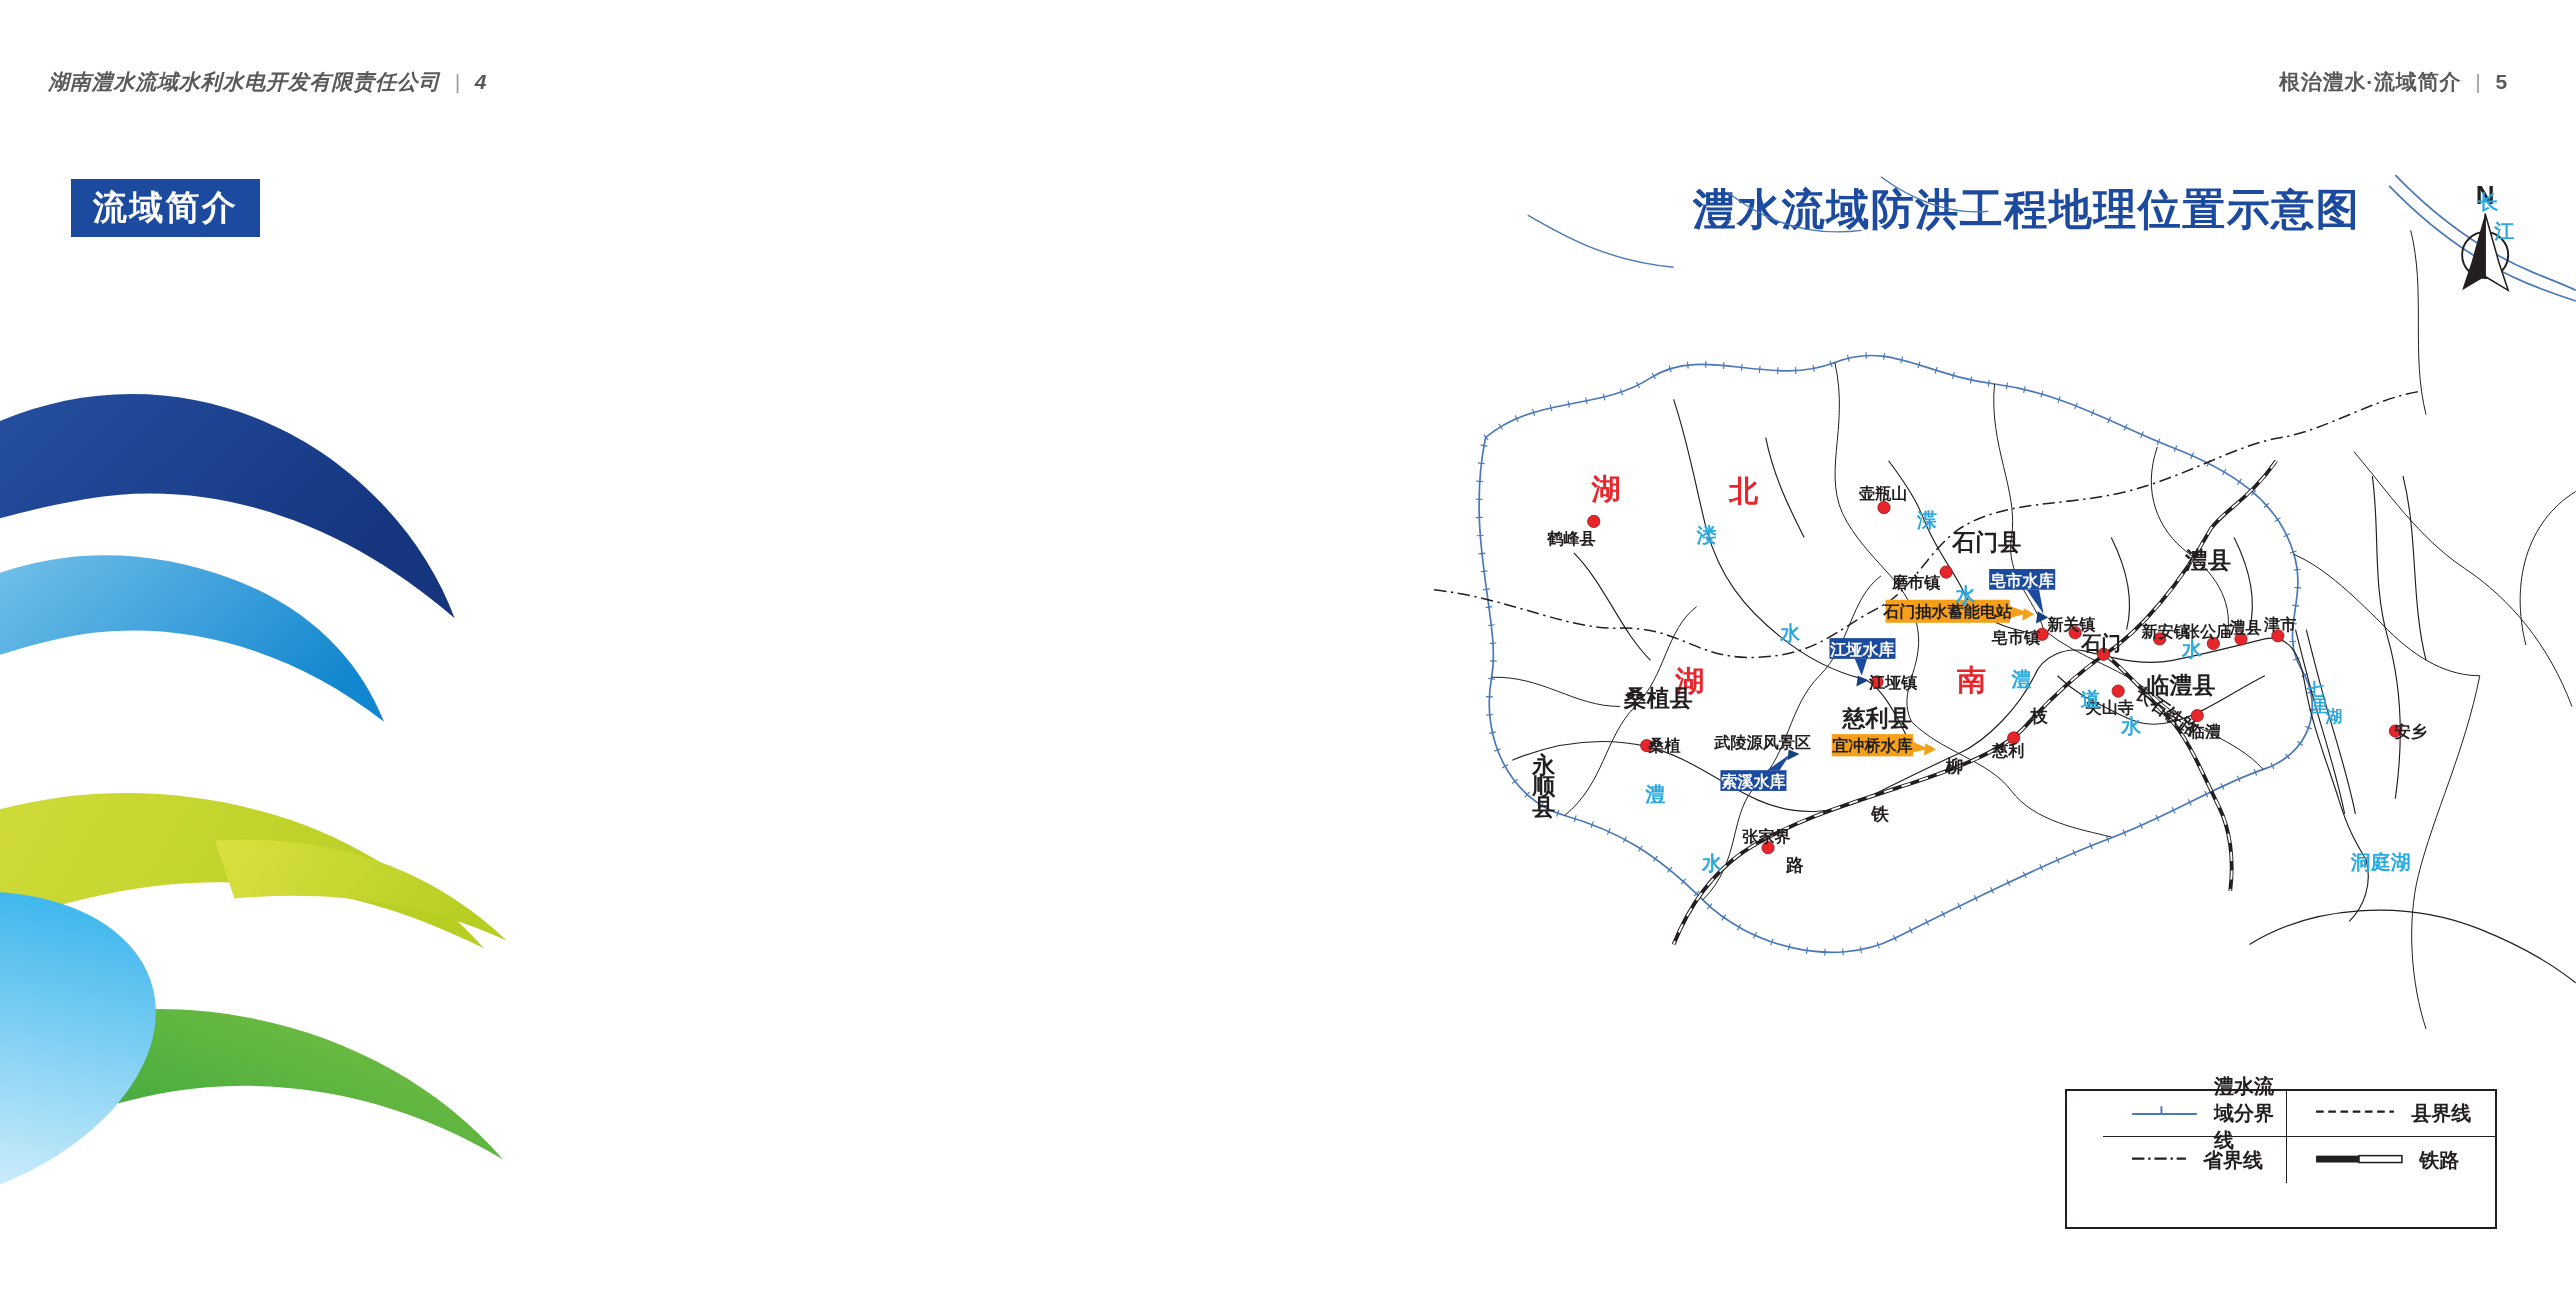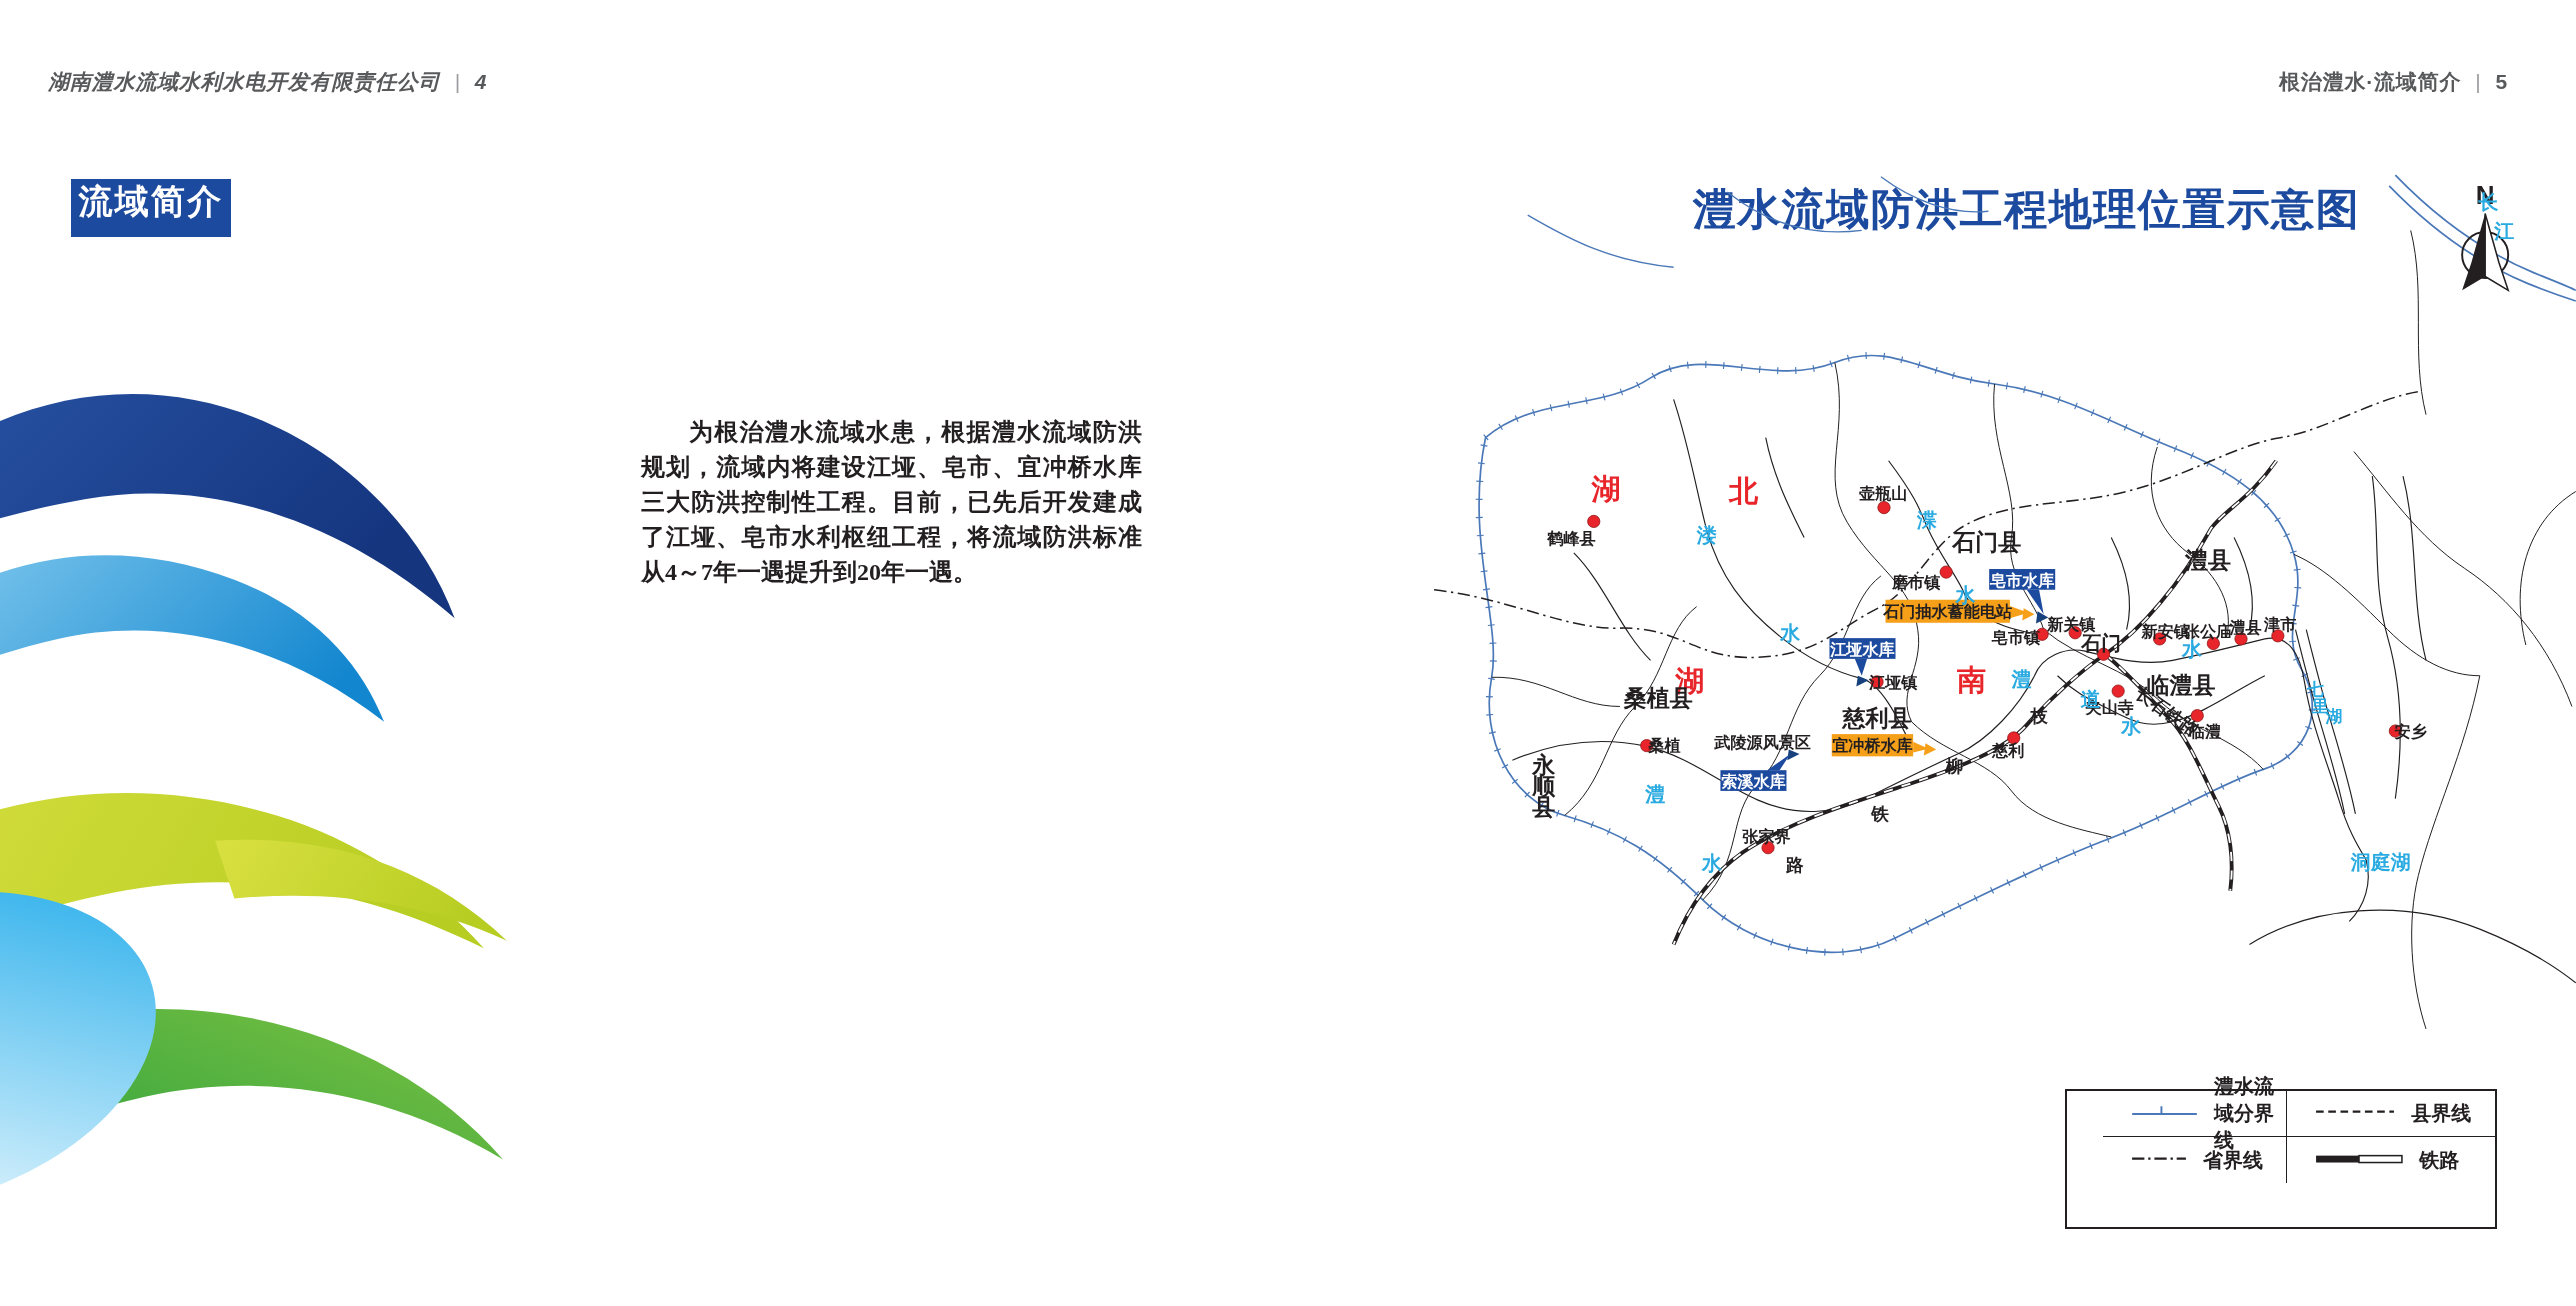--- a/index.html
+++ b/index.html
@@ -7,22 +7,22 @@
     width:2576px;height:1306px;position:relative;overflow:hidden;background:#ffffff;
     font-family:"Liberation Sans",sans-serif;color:#231f20;
   }
   
   .hdr{position:absolute;top:68px;font-size:21px;font-weight:bold;color:#58595b;letter-spacing:0.8px;}
   .hdr-left{left:48px;font-style:italic;}
   .hdr-right{right:68px;text-align:right;}
   .hdr .sep{color:#9b9da0;font-weight:normal;padding:0 14px;}
   
   .badge{
-    position:absolute;left:71px;top:179px;width:160px;height:58px;background:#1c4a9e;
-    display:flex;justify-content:center;
+    position:absolute;left:71px;top:179px;width:189px;height:58px;background:#1c4a9e;
+    display:flex;align-items:center;justify-content:center;
   }
   .badge span{color:#fff;font-size:34px;font-weight:bold;letter-spacing:2.3px;}
   .bodytext{position:absolute;left:641px;top:415px;width:501px;}
   .bodytext p{
     margin:0 0 35px 0;font-size:24px;line-height:35px;text-align:justify;
     text-indent:2em;font-weight:bold;color:#231f20;font-family:"Liberation Serif",serif;
   }
   .logo{position:absolute;left:-184px;top:361px;width:783px;height:929px;}
   
   .map-title{
@@ -100,21 +100,20 @@
   </defs>
   <path fill="url(#gNavy)" d="M -20,320 C 120,60 420,-40 660,120 C 740,175 800,250 832,335 C 690,212 520,150 350,180 C 200,206 60,262 -20,320 Z"></path>
   <path fill="url(#gCyan)" d="M -30,540 C 70,300 310,195 545,285 C 650,325 710,395 740,470 C 610,368 455,330 315,362 C 175,394 50,455 -30,540 Z"></path>
   <path fill="url(#gYellow)" d="M -20,720 C 150,575 380,525 600,592 C 700,622 800,685 870,765 C 705,682 540,662 390,692 C 240,722 90,780 -20,880 Z"></path>
   <path fill="url(#gYellow)" d="M 520,625 C 670,615 800,660 900,755 C 780,700 660,690 545,700 Z"></path>
   <path fill="url(#gGreen)" d="M -40,1210 C 10,1010 160,880 360,850 C 560,822 770,895 895,1040 C 745,950 580,925 430,958 C 250,998 80,1085 -40,1210 Z"></path>
   <ellipse fill="url(#gInner)" cx="135" cy="900" rx="315" ry="198" transform="rotate(-16 135 900)"></ellipse>
 </svg>
 
 <div class="bodytext">
-  <p>为根治澧水流域水患，根据澧水流域防洪规划，流域内将建设江垭、皂市、宜冲桥水库三大防洪控制性工程。目前，已先后开发建成了江垭、皂市水利枢纽工程，将流域防洪标准从4～7年一遇提升到20年一遇。</p>
 </div>
 
 <div class="map-title">澧水流域防洪工程地理位置示意图</div>
 
 <div class="map-wrap">
 <svg id="mapsvg" viewBox="0 0 1505 1180" width="1156" height="906">
   <g>
 
     <g stroke="#4a78b8" stroke-width="1.8" fill="none">
       <path d="M 140,60 C 200,95 250,120 330,128"></path>

